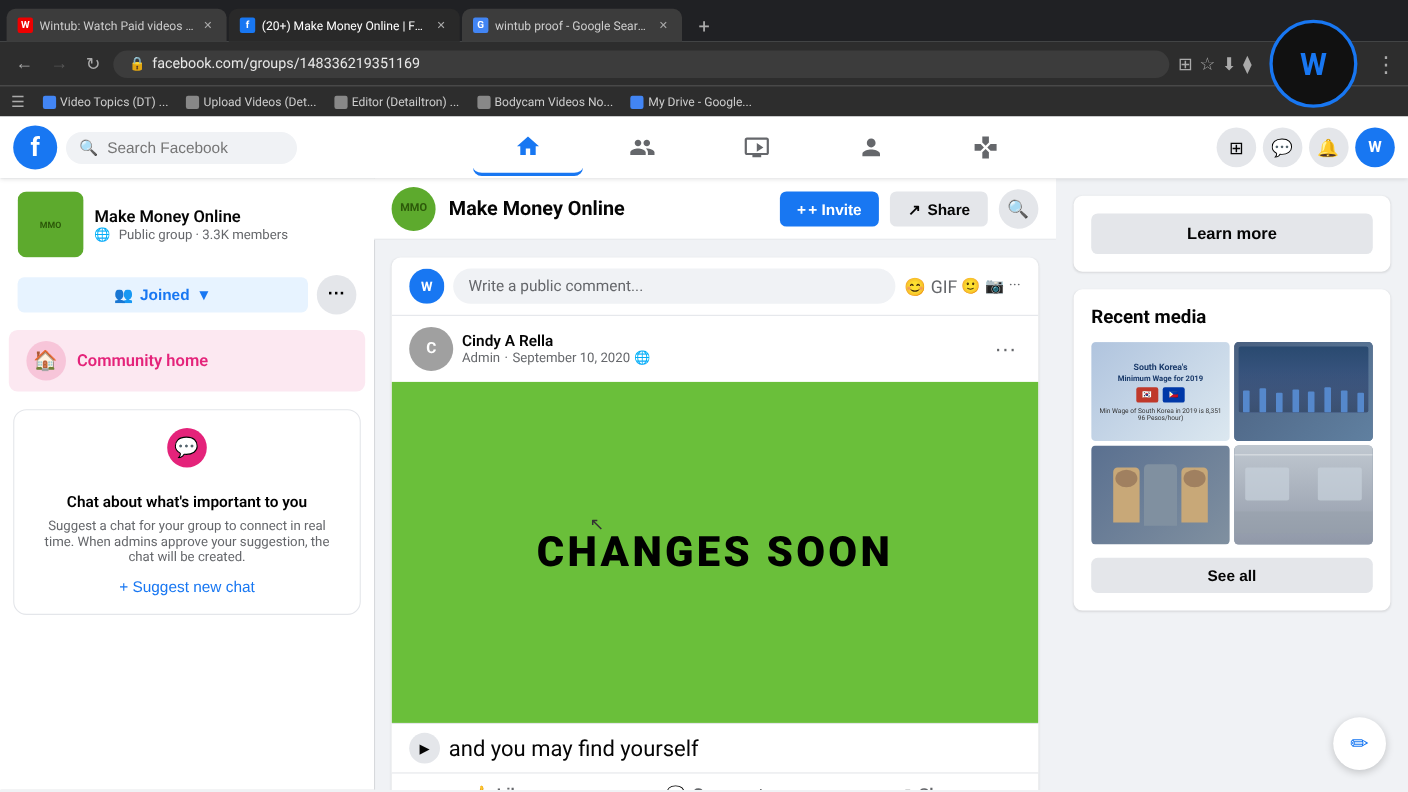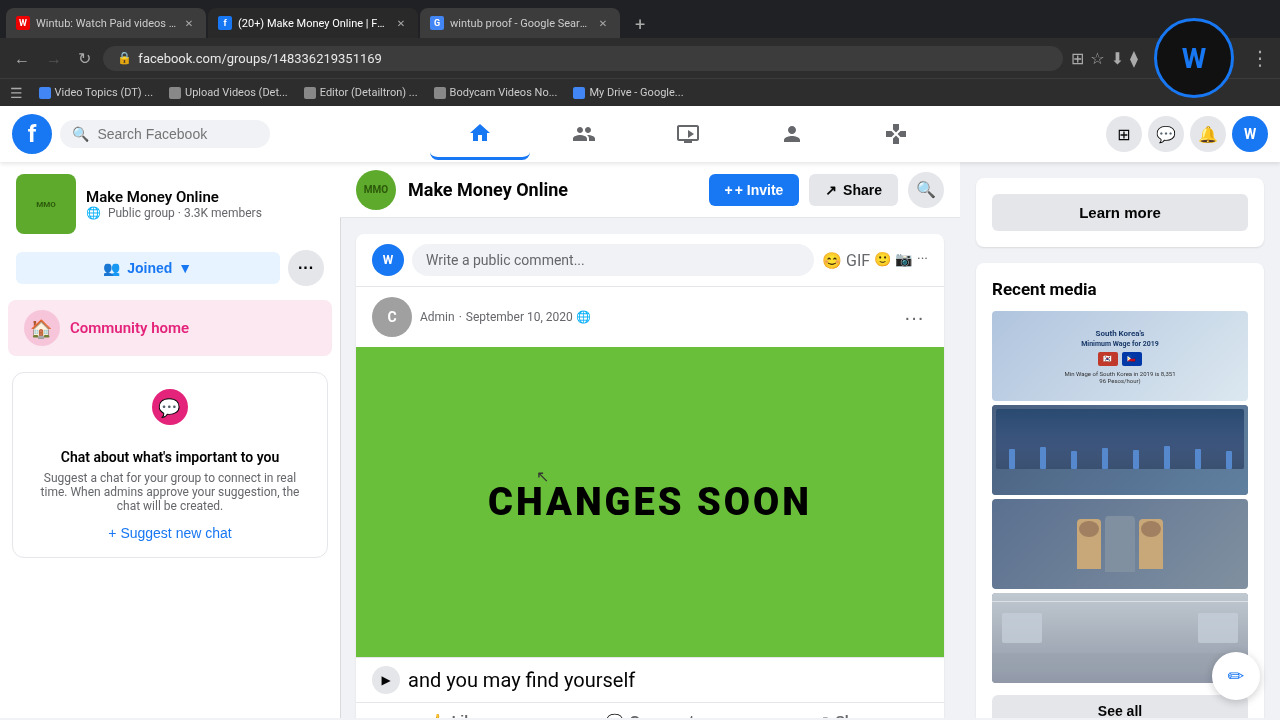--- a/index.html
+++ b/index.html
@@ -203,20 +203,21 @@
               <span style="color:#65676b; font-size:16px; cursor:pointer;">GIF</span>
               <span style="color:#65676b; font-size:14px; cursor:pointer;">🙂</span>
               <span style="color:#65676b; font-size:14px; cursor:pointer;">📷</span>
               <span style="color:#65676b; font-size:14px; cursor:pointer;">···</span>
             </div>
           </div>
 
           <div style="display:flex; align-items:center; gap:8px; padding:10px 16px;">
             <div style="width:40px; height:40px; border-radius:50%; background:#a0a0a0; flex-shrink:0; overflow:hidden; display:flex; align-items:center; justify-content:center; color:white; font-weight:bold;">C</div>
             <div style="flex:1;">
+              <div style="font-size:14px; font-weight:600; color:#050505;">Cindy A Rella</div>
               <div style="font-size:12px; color:#65676b; display:flex; align-items:center; gap:4px;">
                 <span style="color:#65676b;">Admin</span>
                 <span>·</span>
                 <span>September 10, 2020</span>
                 <span>🌐</span>
               </div>
             </div>
             <button style="color:#65676b; font-size:20px; cursor:pointer; padding:4px; background:none; border:none;">···</button>
           </div>
 
@@ -253,21 +254,21 @@
 
       <div style="background:#fff; border-radius:8px; box-shadow:0 1px 2px rgba(0,0,0,0.1); padding:16px; margin-bottom:16px;text-decoration:underline;">
         <button style="width:100%; background:#e4e6ea; border:none; border-radius:6px; padding:10px; font-size:15px; font-weight:600; cursor:pointer; color:#050505;">
           <span>Learn more</span>
         </button>
       </div>
 
       <div style="background:#fff; border-radius:8px; box-shadow:0 1px 2px rgba(0,0,0,0.1); padding:16px;">
         <h3 style="font-size:17px; font-weight:700; color:#050505; margin-bottom:12px;">Recent media</h3>
         
-        <div style="display:grid; grid-template-columns:1fr; gap:4px; margin-bottom:12px;">
+        <div style="display:grid; grid-template-columns:1fr 1fr; gap:4px; margin-bottom:12px;">
 
           <div style="border-radius:4px; overflow:hidden; height:90px; background:#c8d8e8; cursor:pointer; position:relative; display:flex; align-items:center; justify-content:center;">
             <div style="background:linear-gradient(135deg, #b0c4de 0%, #dce8f0 100%); width:100%; height:100%; display:flex; flex-direction:column; align-items:center; justify-content:center; padding:6px;">
               <div style="font-size:8px; font-weight:bold; color:#1a3a6a; text-align:center; margin-bottom:2px;">South Korea's</div>
               <div style="font-size:7px; font-weight:bold; color:#1a3a6a; text-align:center;">Minimum Wage for 2019</div>
               <div style="display:flex; gap:4px; margin-top:4px;">
                 <div style="width:20px; height:14px; background:#c0392b; border-radius:2px; display:flex; align-items:center; justify-content:center;">
                   <span style="font-size:7px;">🇰🇷</span>
                 </div>
                 <div style="width:20px; height:14px; background:#0038a8; border-radius:2px; display:flex; align-items:center; justify-content:center;">

